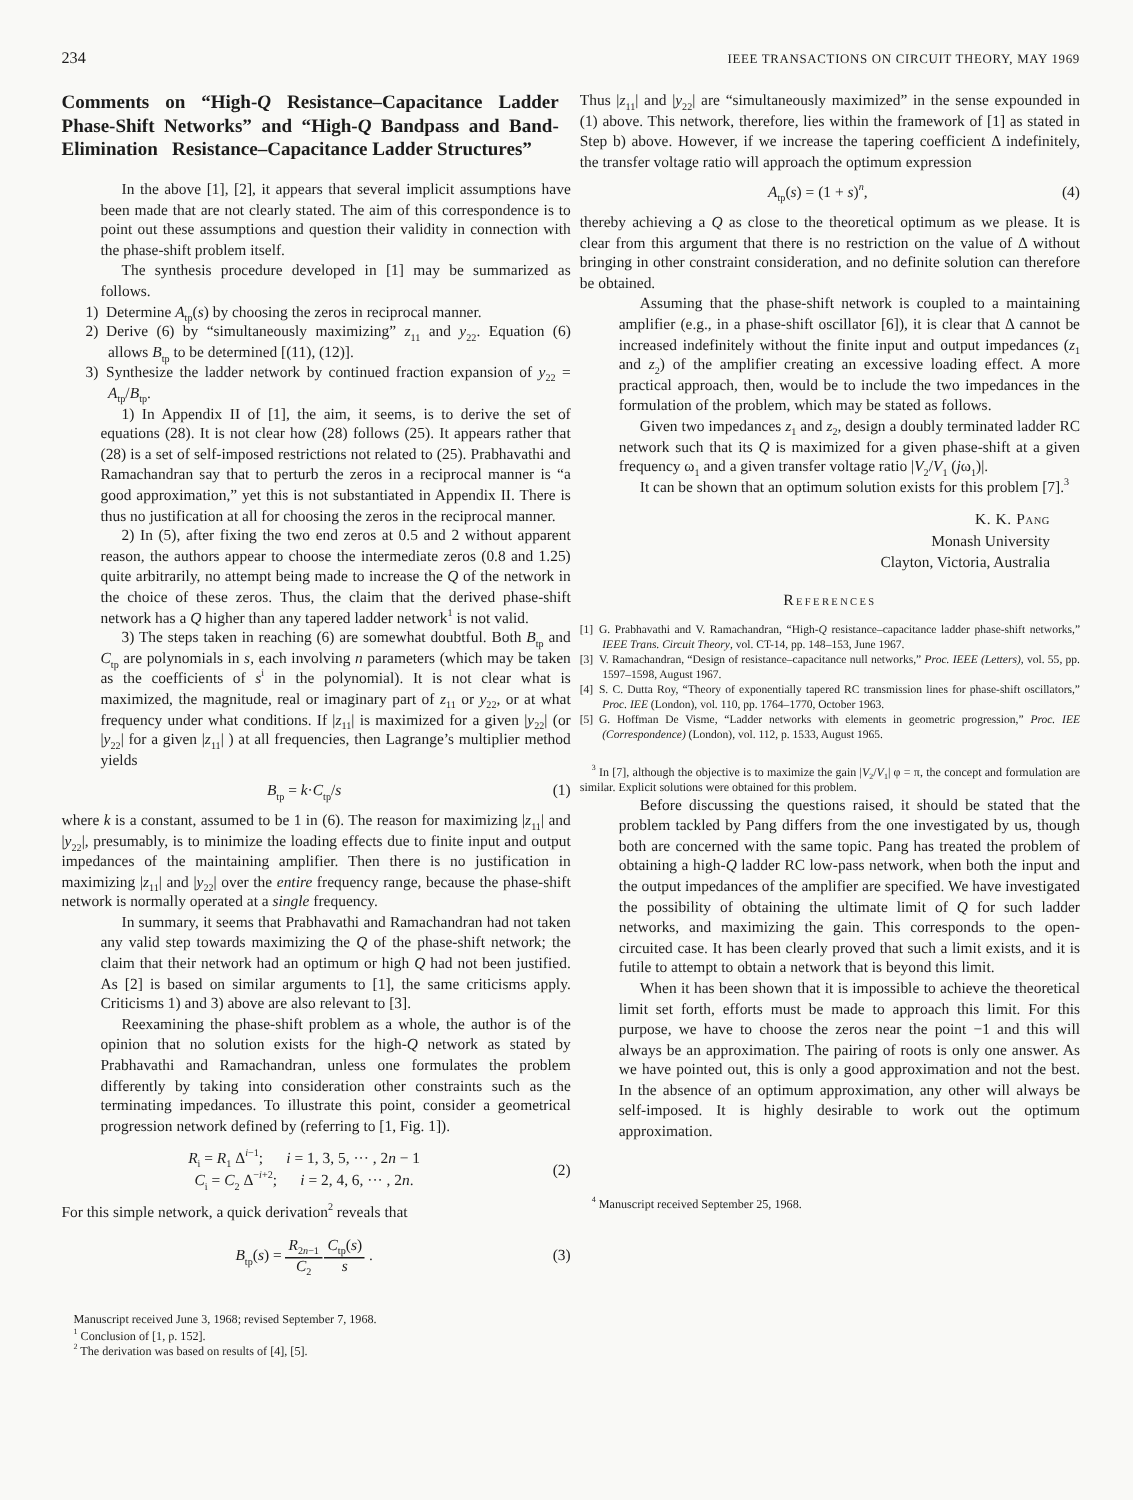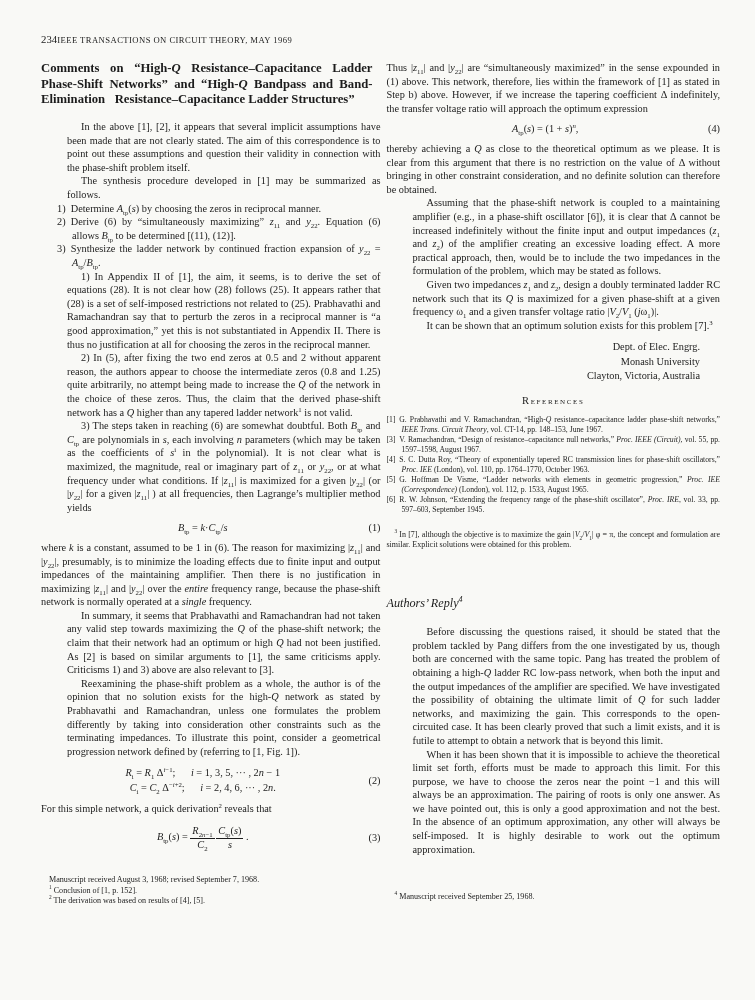--- a/index.html
+++ b/index.html
@@ -3,21 +3,21 @@
 <meta charset="utf-8">
 <style>
   * { margin:0; padding:0; box-sizing:border-box; }
   html,body { width:755px; height:1000px; overflow:hidden; }
   body {
     background:#f9f9f6;
     font-family:"Liberation Serif","DejaVu Serif",serif;
     color:#1c1c1c;
   }
   .page { padding:33px 35px 0 41px; }
-  .hdr { display:flex; align-items:baseline; margin-bottom:16px; }
+  .hdr { display:flex; justify-content:space-between; align-items:baseline; margin-bottom:16px; }
   .pagenum { font-size:10.8px; }
   .journal { font-size:8.6px; letter-spacing:0.45px; }
   .cols { display:flex; gap:6px; }
   .colL { width:340px; }
   .colR { width:334px; }
   .bt { font-size:10.3px; line-height:13.6px; text-align:justify; }
   .title { font-size:12.7px; font-weight:bold; line-height:15.7px; text-align:justify; padding-right:8px; margin-bottom:12px; }
   .ind { text-indent:14px;margin-left:26px; }
   .step { padding-left:31px; text-indent:-15px; }
   .eq { display:flex; align-items:center; margin:7px 0 6px 0; }
@@ -83,58 +83,56 @@
       </div>
 
       <p>For this simple network, a quick derivation<sup>2</sup> reveals that</p>
 
       <div class="eq" style="margin-top:10px;">
         <span class="b"><i>B</i><sub>tp</sub>(<i>s</i>) = <span class="frac"><span class="fn"><i>R</i><sub>2<i>n</i>−1</sub></span><span class="fd"><i>C</i><sub>2</sub></span></span> <span class="frac"><span class="fn"><i>C</i><sub>tp</sub>(<i>s</i>)</span><span class="fd"><i>s</i></span></span> .</span>
         <span class="n">(3)</span>
       </div>
 
       <div class="fnotes">
-        <div class="fnote">Manuscript received August 3, 1968; revised September 7, 1968.</div>
+        <div class="fnote">Manuscript received June 3, 1968; revised September 7, 1968.</div>
         <div class="fnote"><sup>1</sup> Conclusion of [1, p. 152].</div>
         <div class="fnote"><sup>2</sup> The derivation was based on results of [4], [5].</div>
       </div>
     </div>
 
     <div class="colR bt">
       <p>Thus |<i>z</i><sub>11</sub>| and |<i>y</i><sub>22</sub>| are “simultaneously maximized” in the sense expounded in (1) above. This network, therefore, lies within the framework of [1] as stated in Step b) above. However, if we increase the tapering coefficient Δ indefinitely, the transfer voltage ratio will approach the optimum expression</p>
 
       <div class="eq">
         <span class="b"><i>A</i><sub>tp</sub>(<i>s</i>) = (1 + <i>s</i>)<sup><i>n</i></sup>,</span>
         <span class="n">(4)</span>
       </div>
 
       <p>thereby achieving a <i>Q</i> as close to the theoretical optimum as we please. It is clear from this argument that there is no restriction on the value of Δ without bringing in other constraint consideration, and no definite solution can therefore be obtained.</p>
       <p class="ind">Assuming that the phase-shift network is coupled to a maintaining amplifier (e.g., in a phase-shift oscillator [6]), it is clear that Δ cannot be increased indefinitely without the finite input and output impedances (<i>z</i><sub>1</sub> and <i>z</i><sub>2</sub>) of the amplifier creating an excessive loading effect. A more practical approach, then, would be to include the two impedances in the formulation of the problem, which may be stated as follows.</p>
       <p class="ind">Given two impedances <i>z</i><sub>1</sub> and <i>z</i><sub>2</sub>, design a doubly terminated ladder RC network such that its <i>Q</i> is maximized for a given phase-shift at a given frequency ω<sub>1</sub> and a given transfer voltage ratio |<i>V</i><sub>2</sub>/<i>V</i><sub>1</sub> (<i>j</i>ω<sub>1</sub>)|.</p>
       <p class="ind">It can be shown that an optimum solution exists for this problem [7].<sup>3</sup></p>
 
       <div class="sig">
-        <div>Dept. of Elec. Engrg.</div>
+        <div class="sig-name">K. K. Pang</div>
         <div>Monash University</div>
         <div>Clayton, Victoria, Australia</div>
       </div>
 
       <h2 class="refs-h">References</h2>
 
       <div class="refs">
         <div class="ref">[1] G. Prabhavathi and V. Ramachandran, “High-<i>Q</i> resistance–capacitance ladder phase-shift networks,” <i>IEEE Trans. Circuit Theory</i>, vol. CT-14, pp. 148–153, June 1967.</div>
-        <div class="ref">[3] V. Ramachandran, “Design of resistance–capacitance null networks,” <i>Proc. IEEE (Circuit)</i>, vol. 55, pp. 1597–1598, August 1967.</div>
+        <div class="ref">[3] V. Ramachandran, “Design of resistance–capacitance null networks,” <i>Proc. IEEE (Letters)</i>, vol. 55, pp. 1597–1598, August 1967.</div>
         <div class="ref">[4] S. C. Dutta Roy, “Theory of exponentially tapered RC transmission lines for phase-shift oscillators,” <i>Proc. IEE</i> (London), vol. 110, pp. 1764–1770, October 1963.</div>
         <div class="ref">[5] G. Hoffman De Visme, “Ladder networks with elements in geometric progression,” <i>Proc. IEE (Correspondence)</i> (London), vol. 112, p. 1533, August 1965.</div>
-        <div class="ref">[6] R. W. Johnson, “Extending the frequency range of the phase-shift oscillator”, <i>Proc. IRE</i>, vol. 33, pp. 597–603, September 1945.</div>
       </div>
 
       <div class="fn3"><sup>3</sup> In [7], although the objective is to maximize the gain |<i>V</i><sub>2</sub>/<i>V</i><sub>1</sub>| φ = π, the concept and formulation are similar. Explicit solutions were obtained for this problem.</div>
 
-      <h2 class="reply-h">Authors’ Reply<sup>4</sup></h2>
 
       <p class="ind">Before discussing the questions raised, it should be stated that the problem tackled by Pang differs from the one investigated by us, though both are concerned with the same topic. Pang has treated the problem of obtaining a high-<i>Q</i> ladder RC low-pass network, when both the input and the output impedances of the amplifier are specified. We have investigated the possibility of obtaining the ultimate limit of <i>Q</i> for such ladder networks, and maximizing the gain. This corresponds to the open-circuited case. It has been clearly proved that such a limit exists, and it is futile to attempt to obtain a network that is beyond this limit.</p>
       <p class="ind">When it has been shown that it is impossible to achieve the theoretical limit set forth, efforts must be made to approach this limit. For this purpose, we have to choose the zeros near the point −1 and this will always be an approximation. The pairing of roots is only one answer. As we have pointed out, this is only a good approximation and not the best. In the absence of an optimum approximation, any other will always be self-imposed. It is highly desirable to work out the optimum approximation.</p>
 
       <div class="fn4"><sup>4</sup> Manuscript received September 25, 1968.</div>
     </div>
 
   </div>
 </div>
 

